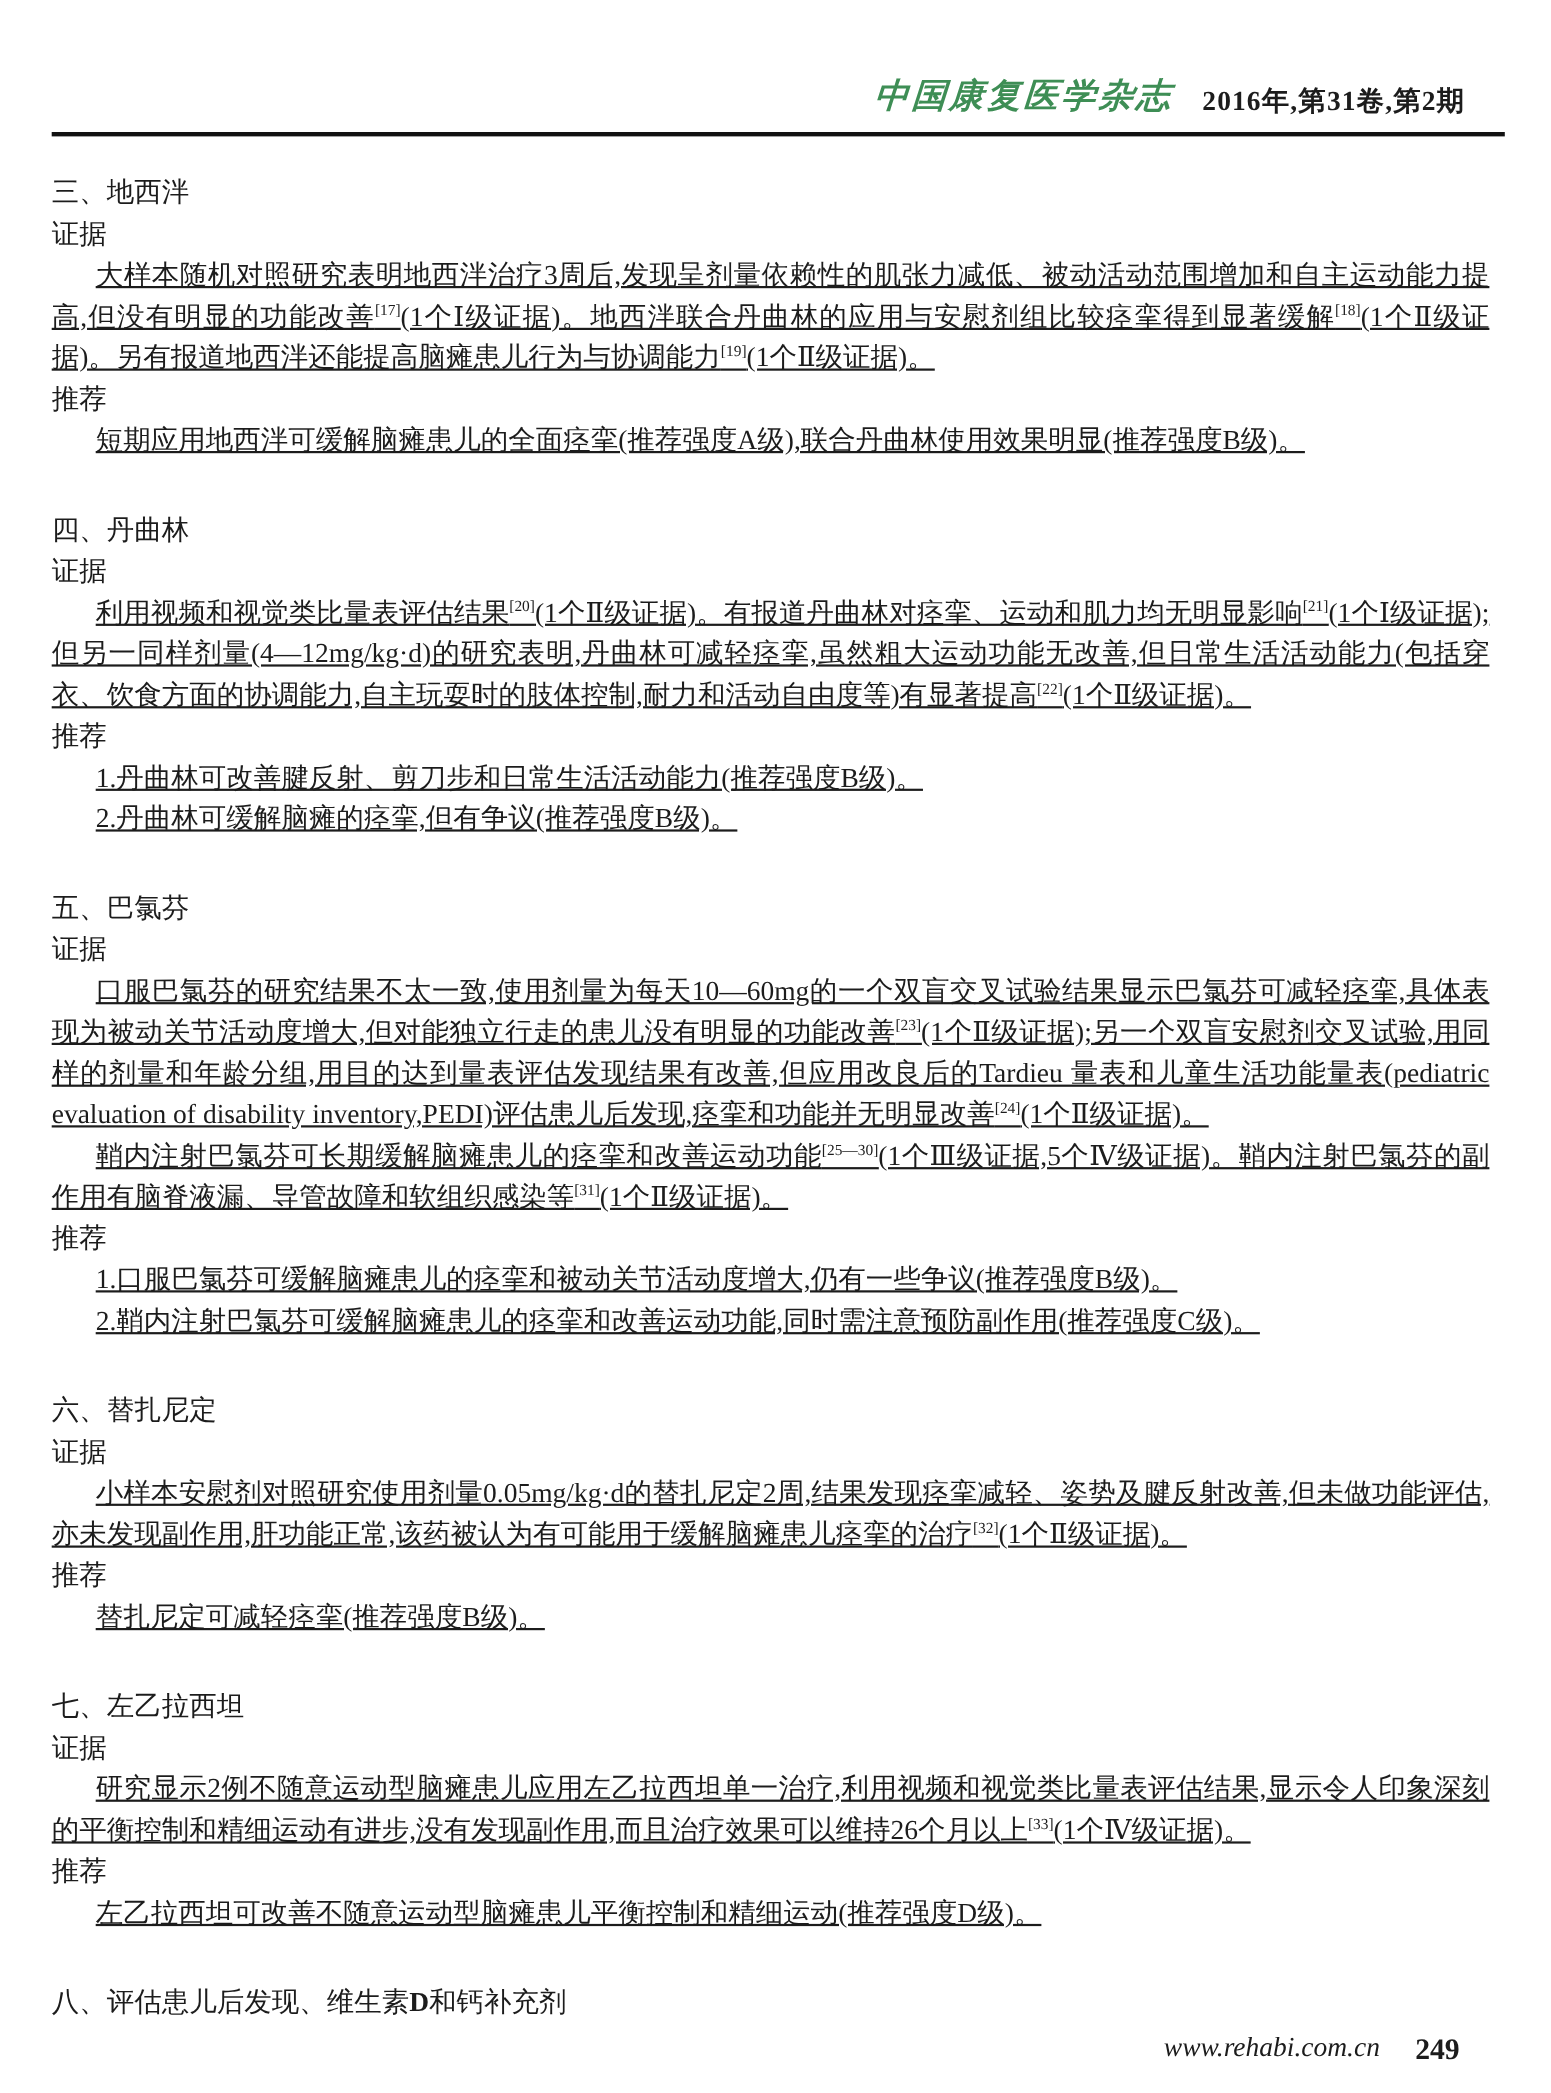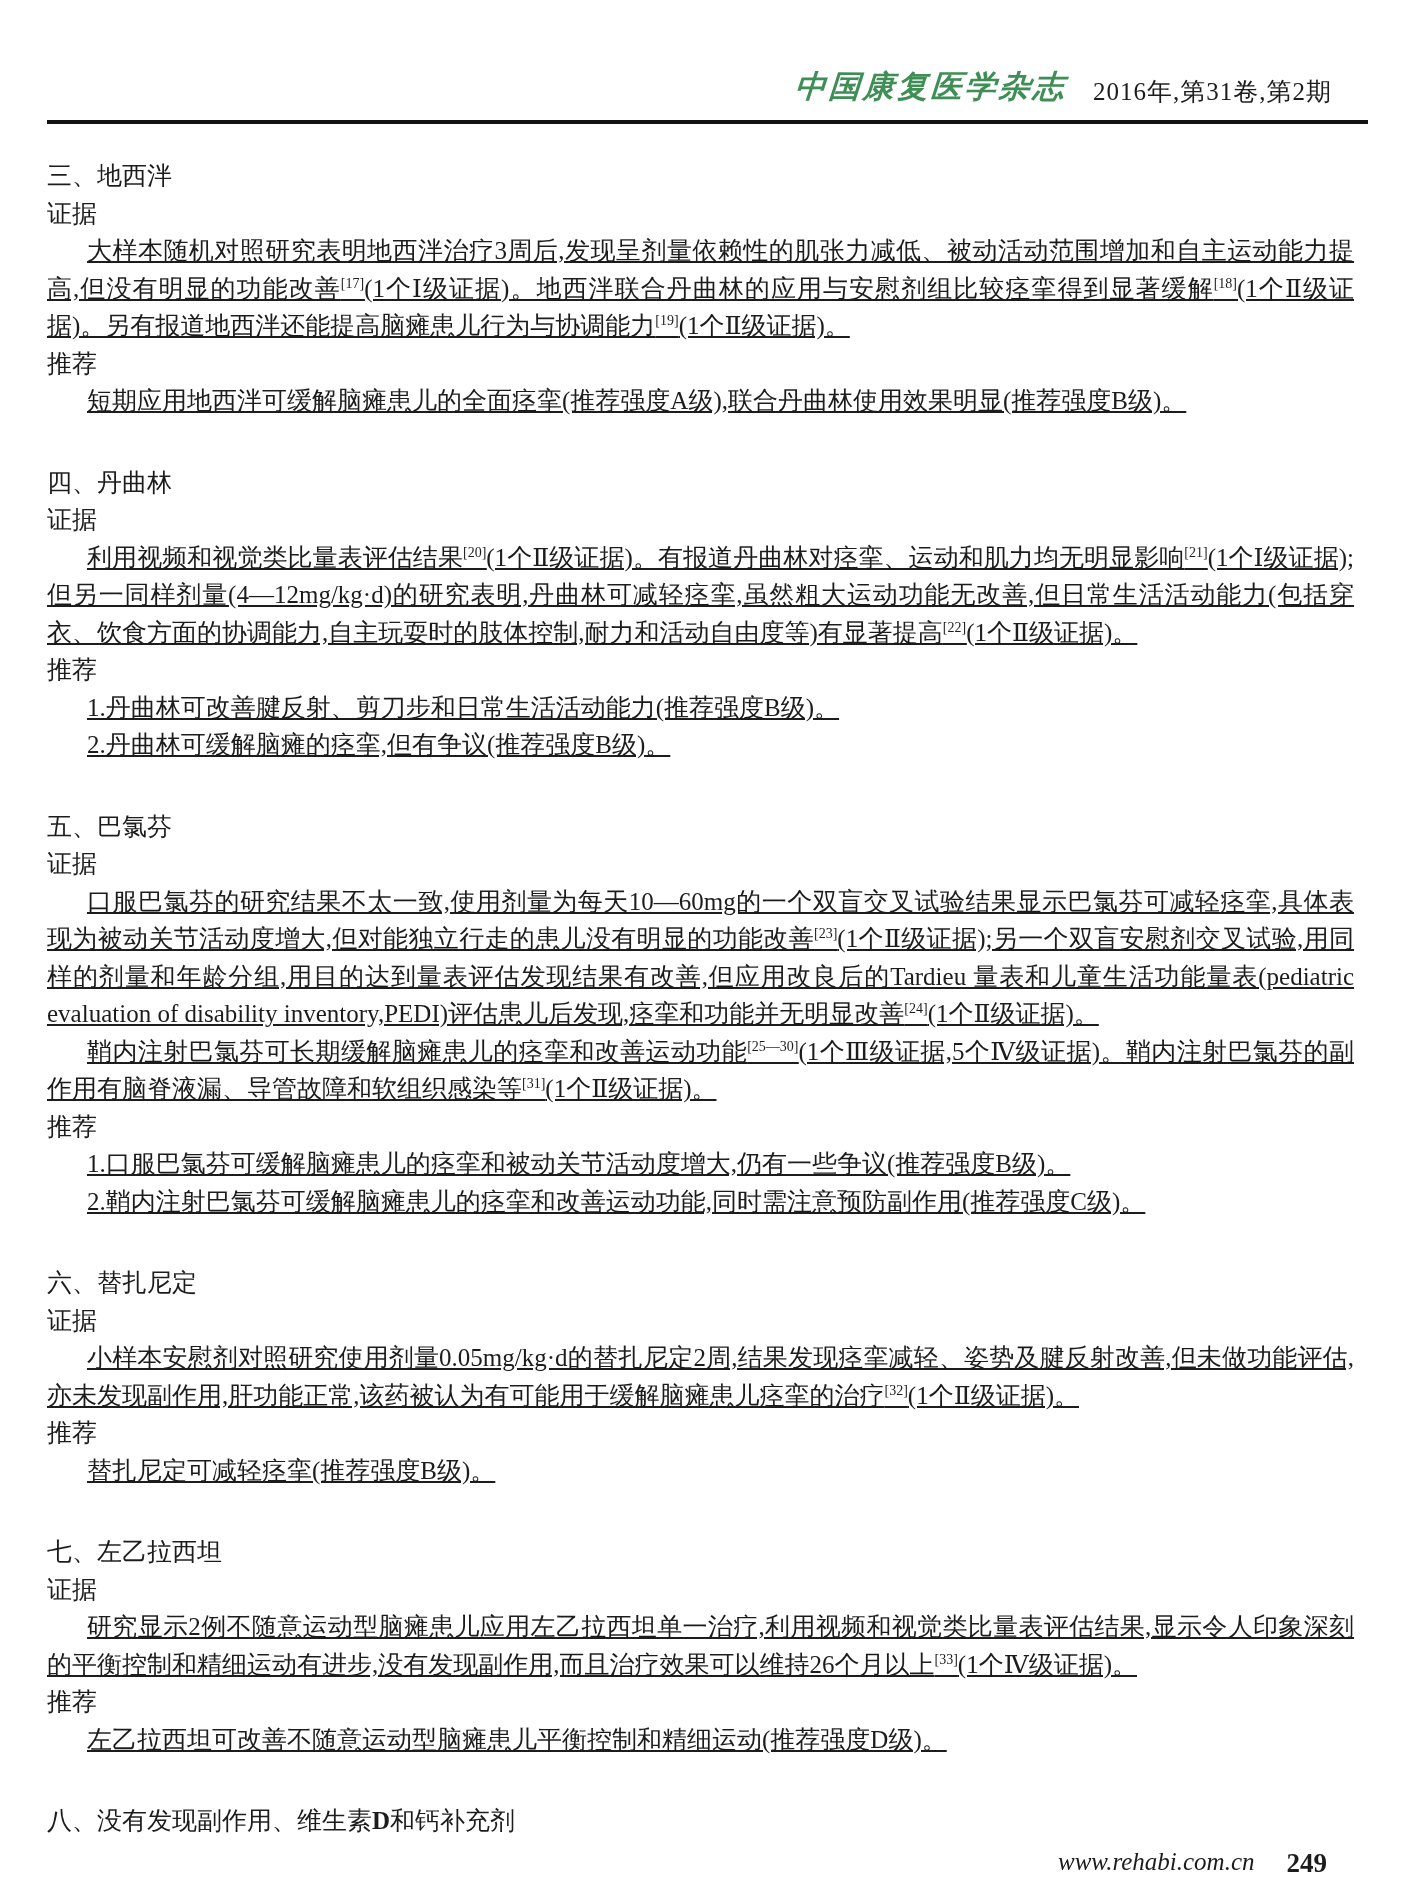--- a/index.html
+++ b/index.html
@@ -12,21 +12,21 @@
   
   .header-row {
     height:108px;
     display:flex; justify-content:flex-end; align-items:flex-end;
     padding:0 78px 0 47px; gap:26px; box-sizing:border-box;
   }
   .logo {
     font-size:31px; font-weight:bold; font-style:italic;
     letter-spacing:3px; transform:skewX(-4deg);
   }
-  .issue { font-size:25px; letter-spacing:1px; }
+  .issue { font-size:25px; letter-spacing:1px;font-weight:bold; }
   .rule { margin:12px 42px 0 47px; border-top:4px solid #121212; }
   
   main { padding:0 56px 0 47px; }
   section.sec { margin-top:44px; }
   section.sec:first-child { margin-top:33px; }
   p { margin:0; font-size:25px; line-height:37.5px; text-align:justify; }
   p.title, p.label { text-indent:0; text-align:left; }
   p.indent { text-indent:40px;text-decoration:underline; }
   sup { font-size:14px; line-height:0; vertical-align:super; letter-spacing:0; }
   .b { font-weight:bold; }
@@ -84,21 +84,21 @@
         <p class="indent"><span>替扎尼定可减轻痉挛(推荐强度B级)。</span></p>
       </section>
       <section class="sec">
         <p class="title"><span>七、左乙拉西坦</span></p>
         <p class="label"><span>证据</span></p>
         <p class="indent"><span>研究显示2例不随意运动型脑瘫患儿应用左乙拉西坦单一治疗,利用视频和视觉类比量表评估结果,显示令人印象深刻的平衡控制和精细运动有进步,没有发现副作用,而且治疗效果可以维持26个月以上</span><sup>[33]</sup><span>(1个Ⅳ级证据)。</span></p>
         <p class="label"><span>推荐</span></p>
         <p class="indent"><span>左乙拉西坦可改善不随意运动型脑瘫患儿平衡控制和精细运动(推荐强度D级)。</span></p>
       </section>
       <section class="sec">
-        <p class="title"><span>八、没有发现副作用、维生素</span><span class="b">D</span><span>和钙补充剂</span></p>
+        <p class="title"><span>八、评估患儿后发现、维生素</span><span class="b">D</span><span>和钙补充剂</span></p>
       </section>
     </main>
 
   <footer>
     <span class="site">www.rehabi.com.cn</span>
     <span class="pagenum">249</span>
   </footer>
 
 </div>
 

